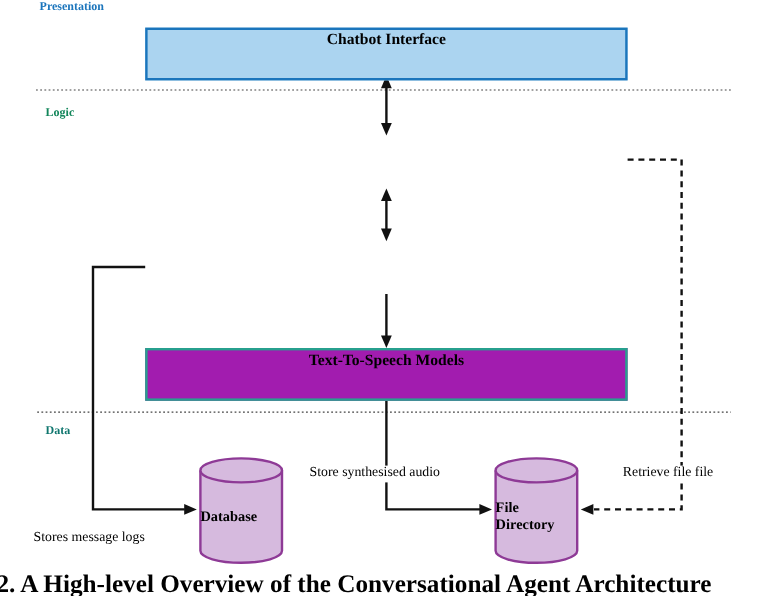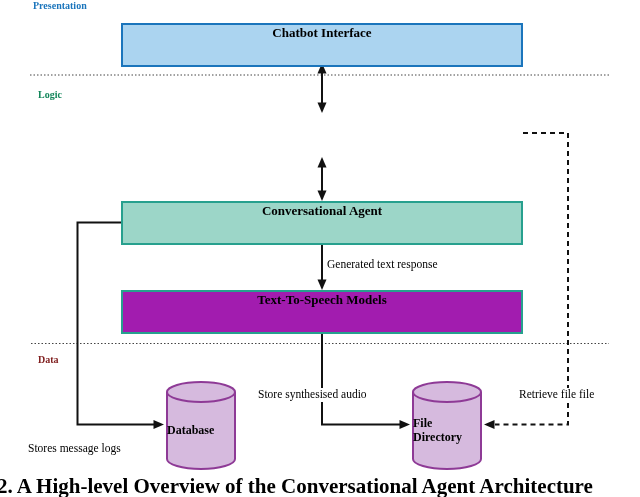--- a/index.html
+++ b/index.html
@@ -4,21 +4,21 @@
 <style>
   html,body{margin:0;padding:0;background:#fff;}
   #stage{
     position:relative;width:640px;height:497px;overflow:hidden;background:#fff;
     font-family:"Liberation Serif", serif;color:#000;
   }
   .layer{position:absolute;left:0;top:0;}
   .section-label{position:absolute;font-weight:bold;font-size:10px;}
   #sec-presentation{left:33px;top:0;color:#1B75BC;}
   #sec-logic{left:38px;top:89px;color:#12865A;}
-  #sec-data{left:38px;top:354px;color:#7f1d1d;}
+  #sec-data{left:38px;top:354px;color:#0f766e;}
   .node{
     position:absolute;left:121px;width:398px;height:40px;border:2px solid;
     display:flex;align-items:flex-start;justify-content:center;
     font-weight:bold;font-size:13px;text-align:center;
   }
   #node-chatbot{top:23px;background:#ABD4F0;border-color:#1B75BC;}
   #node-webserver{top:113px;background:#9CD6C8;border-color:#27A08E;}
   #node-agent{top:201px;background:#9CD6C8;border-color:#27A08E;}
   #node-tts{top:290px;background:#a21caf;border-color:#27A08E;}
   .edge-label{
@@ -93,28 +93,24 @@
     </g>
   </svg>
 
   <div class="section-label" id="sec-presentation">Presentation</div>
   <div class="section-label" id="sec-logic">Logic</div>
   <div class="section-label" id="sec-data">Data</div>
 
   <div class="node" id="node-chatbot">
     <span>Chatbot Interface</span>
   </div>
-  <div class="node" id="node-agent">
-    <span>Conversational Agent</span>
-  </div>
   <div class="node" id="node-tts">
     <span>Text-To-Speech Models</span>
   </div>
 
-  <div class="edge-label" id="lbl-generated">Generated text response</div>
   <div class="edge-label" id="lbl-stores">Stores message logs</div>
   <div class="edge-label" id="lbl-storesynth">Store synthesised audio</div>
   <div class="edge-label" id="lbl-retrieve">Retrieve file file</div>
 
   <div class="cyl-label" id="lbl-database">Database</div>
   <div class="cyl-label" id="lbl-filedir">File Directory</div>
 
   <div id="caption">2. A High-level Overview of the Conversational Agent Architecture</div>
 </div>
 

